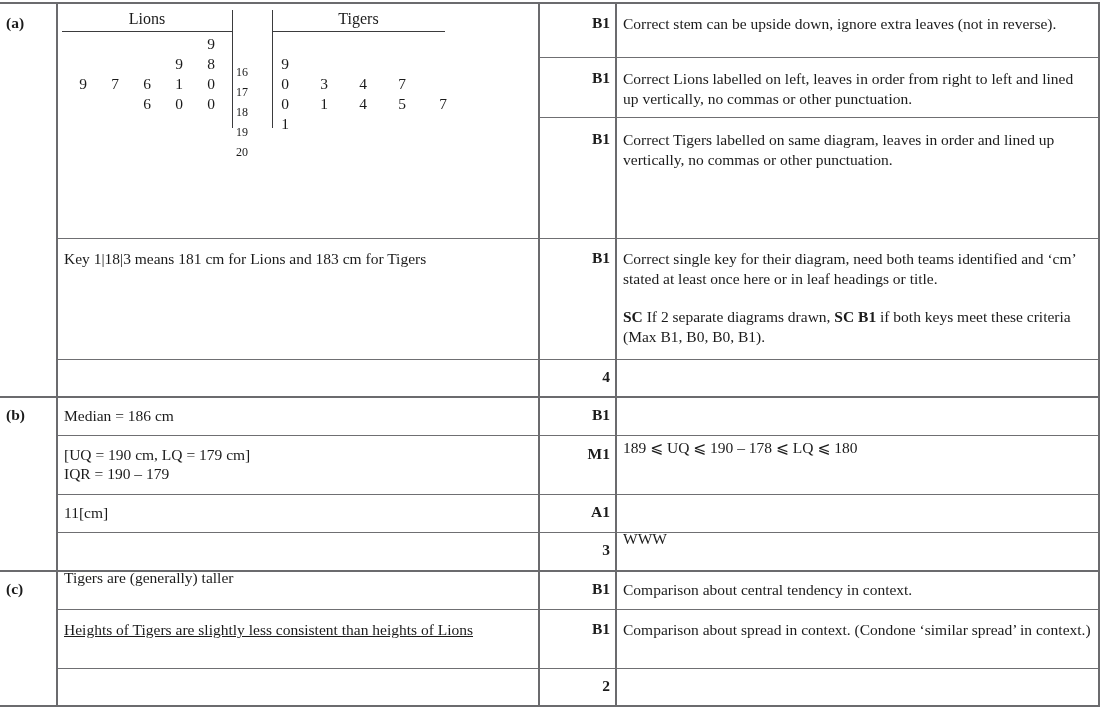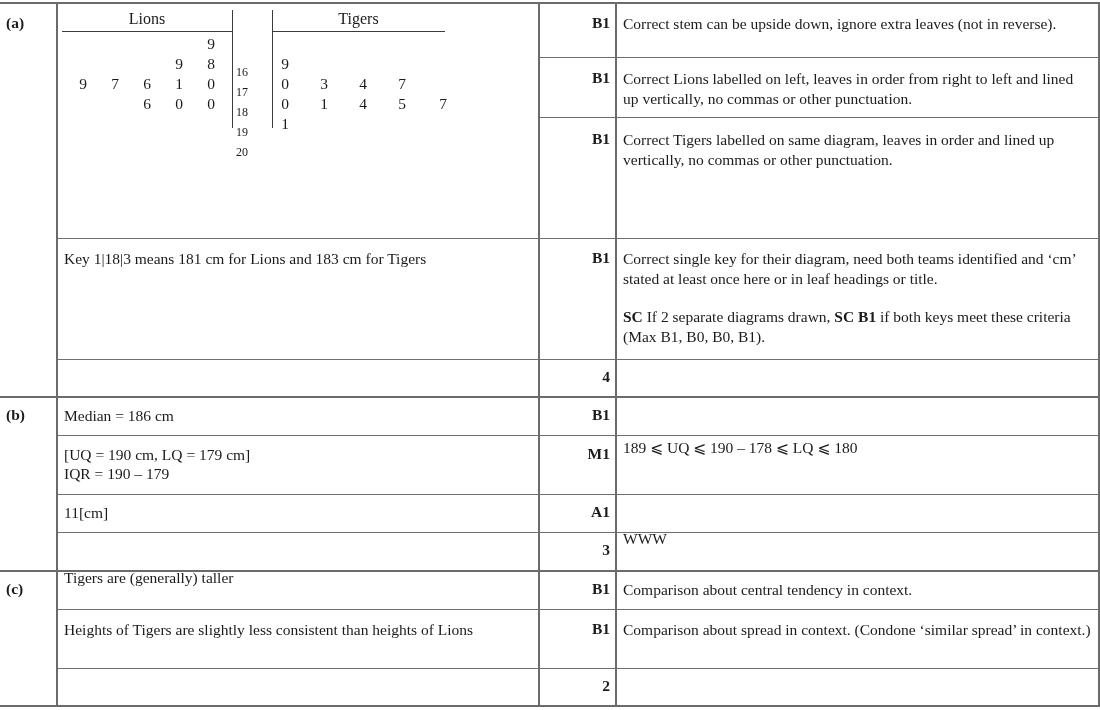--- a/index.html
+++ b/index.html
@@ -273,21 +273,21 @@
   </div>
 
   <div class="mark-cell total" style="top:541px;">3</div>
 
   <div class="ans-cell" style="top:568px;">Tigers are (generally) taller</div>
   <div class="mark-cell" style="top:580px;">B1</div>
   <div class="note-cell" style="top:580px;">
     <p>Comparison about central tendency in context.</p>
   </div>
 
-  <div class="ans-cell" style="top:620px;">Heights of Tigers are slightly less consistent than heights of Lions</div>
+  <div class="ans-cell" style="top:620px;text-decoration:underline;">Heights of Tigers are slightly less consistent than heights of Lions</div>
   <div class="mark-cell" style="top:620px;">B1</div>
   <div class="note-cell" style="top:620px;">
     <p>Comparison about spread in context. (Condone ‘similar spread’ in context.)</p>
   </div>
 
   <div class="mark-cell total" style="top:677px;">2</div>
 
 </div>
 
 </body></html>

